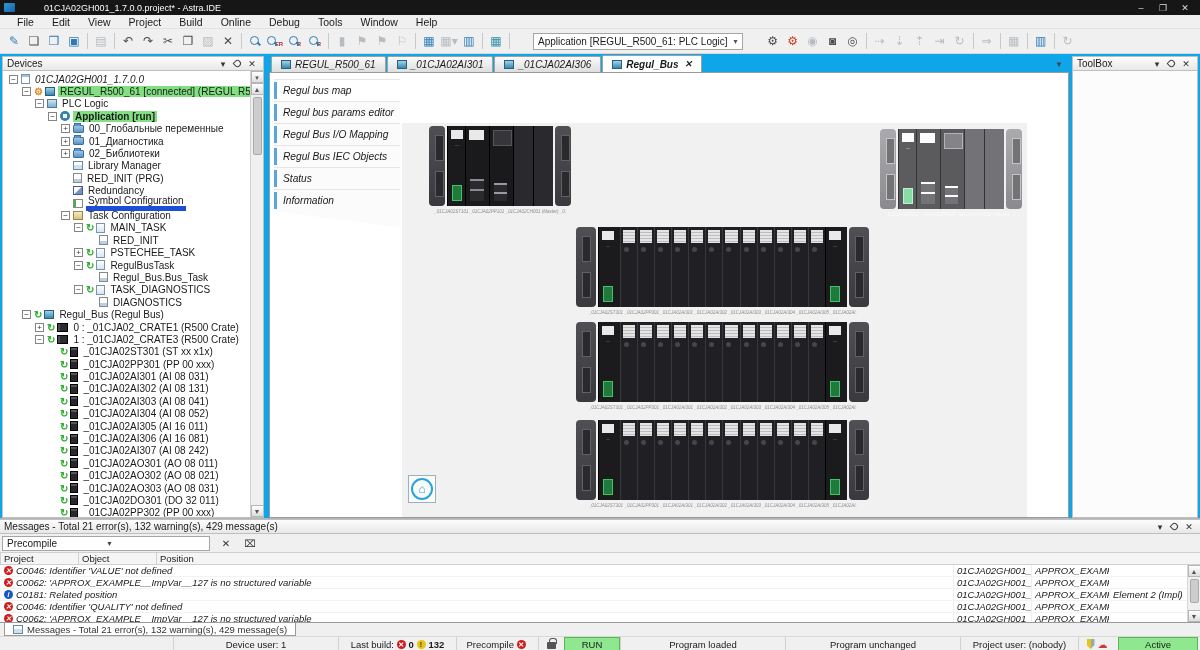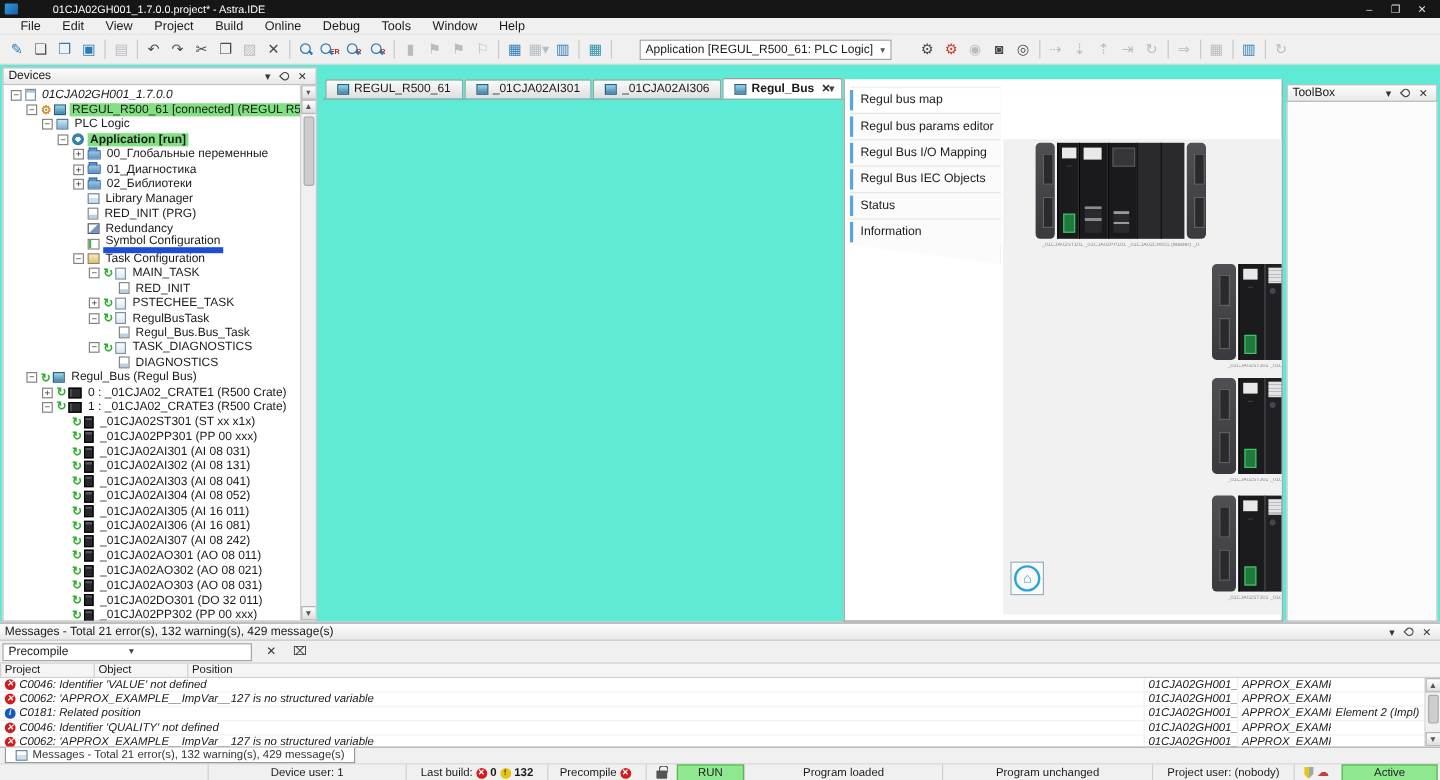--- a/index.html
+++ b/index.html
@@ -22,21 +22,21 @@
   .tb.blue{color:#2c7bb8;} .tb.red{color:#cf3c1e;} .tb.teal{color:#2e8fa8;} .tb.dim{color:#b7bcc1;} .tb.dark{color:#4a4a4a;}
   .tb-sep{width:1px;height:16px;background:#c9c9c9;margin:0 3px;}
   .tb-combo{height:17px;background:#fff;border:1px solid #a5a5a5;display:flex;align-items:center;font-size:10px;padding:0 4px;margin:0 20px;white-space:nowrap;}
   .tb-combo .arr{margin-left:6px;font-size:8px;color:#555;}
   .ico-search{width:11px;height:11px;position:relative;display:inline-block;}
   .ico-search::before{content:"";position:absolute;left:0;top:0;width:7px;height:7px;border:1.5px solid #2c7bb8;border-radius:50%;}
   .ico-search::after{content:"";position:absolute;left:7px;top:7px;width:4px;height:1.5px;background:#2c7bb8;transform:rotate(45deg);}
   .tb .badge{font-size:6px;font-weight:bold;color:#b03020;margin-left:-3px;margin-top:5px;}
 
   
-  .main{display:flex;height:464px;background:#5eead4;justify-content:flex-end;}
+  .main{display:flex;height:464px;background:#0ea5e9;justify-content:flex-end;}
   .panel-header{height:15px;background:linear-gradient(#fdfdfd,#e8e8e8);border:1px solid #bfbfbf;display:flex;align-items:center;padding:0 4px;font-size:10px;}
   .panel-header .ph-title{flex:1;}
   .ph-btn{width:14px;text-align:center;color:#333;font-size:9px;}
   .pin{display:inline-block;width:7px;height:7px;border:1.5px solid #444;border-radius:50% 50% 50% 0;transform:rotate(45deg);margin:0 4px;}
 
   
   .devices{width:262px;background:#f0f0f0;display:flex;flex-direction:column;margin:2px 0 0 2px;}
   .dev-body{flex:1;background:#fff;border:1px solid #bfbfbf;border-top:none;display:flex;overflow:hidden;}
   .tree{flex:1;padding:2px 0 0 2px;overflow:hidden;}
   .tree-row{height:12.4px;display:flex;align-items:center;white-space:nowrap;font-size:10px;}
@@ -63,21 +63,21 @@
   .tree-label.bold{font-weight:bold;}
   .tree-label.italic{font-style:italic;}
   .tree-label.link{border-bottom:5px solid #1d4ed8;}
   .dev-scroll{width:13px;background:#f0f0f0;border-left:1px solid #d0d0d0;display:flex;flex-direction:column;align-items:center;font-size:7px;color:#555;}
   .scr-btn{width:13px;height:12px;border:1px solid #b5b5b5;background:linear-gradient(#fff,#ddd);text-align:center;line-height:11px;}
   .scr-thumb{width:9px;height:58px;background:#cdcdcd;border:1px solid #aaa;margin-top:2px;border-radius:2px;}
 
   .splitter{width:5px;}
 
   
-  .editor{flex:1;display:flex;flex-direction:row;margin-top:12px;min-width:0;}
+  .editor{flex:1;display:flex;flex-direction:column;margin-top:2px;min-width:0;font-style:italic;}
   .tabstrip{height:17px;display:flex;align-items:flex-end;padding-left:2px;position:relative;border-bottom:1px solid #9a9a9a;}
   .tab{height:16px;display:flex;align-items:center;padding:0 9px;font-size:10px;border:1px solid #a0a0a0;border-bottom:none;background:linear-gradient(#fbfbfb,#dedede);margin-right:1px;border-radius:2px 2px 0 0;white-space:nowrap;}
   .tab .ti{margin-right:4px;}
   .tab.active{background:#fff;font-weight:bold;height:17px;}
   .tab .tab-close{margin-left:6px;font-size:9px;font-weight:bold;color:#222;}
   .tabstrip .strip-arr{position:absolute;right:6px;bottom:3px;font-size:8px;color:#444;}
   .editor-body{flex:1;background:#fff;border:1px solid #9a9a9a;border-top:none;position:relative;overflow:hidden;}
 
   
   .busnav{position:absolute;left:4px;top:6px;width:126px;background:#fbfbfb;clip-path:polygon(0 0,100% 0,100% 100%,0 calc(100% - 16px));filter:drop-shadow(0 0 1px #9a9a9a);padding-bottom:16px;}
@@ -113,21 +113,21 @@
   .rack-faded{opacity:.78;filter:brightness(1.9) saturate(.6);}
   .rack-head-left{left:25px;top:3px;width:146px;}
   .rack-head-right{left:476px;top:6px;width:146px;}
   .rack-row1{left:172px;top:104px;width:297px;}
   .rack-row2{left:172px;top:199px;width:297px;}
   .rack-row3{left:172px;top:297px;width:297px;}
   .home-btn{position:absolute;left:6px;top:352px;width:28px;height:28px;background:#fafafa;border:1px solid #9ab0bc;display:flex;align-items:center;justify-content:center;}
   .home-circle{width:22px;height:22px;border:2.5px solid #29a5dc;border-radius:50%;display:flex;align-items:center;justify-content:center;color:#29a5dc;font-size:12px;font-weight:bold;line-height:1;}
 
   
-  .toolbox{width:126px;margin:16px 2px 0 3px;display:flex;flex-direction:column;}
+  .toolbox{width:126px;margin:2px 2px 0 3px;display:flex;flex-direction:column;}
   .tbx-body{flex:1;background:#fcfcfc;border:1px solid #bfbfbf;border-top:none;}
 
   
   .messages{height:104px;background:#f0f0f0;display:flex;flex-direction:column;border-top:1px solid #b5b5b5;}
   .msg-toolbar{height:18px;display:flex;align-items:center;background:#f0f0f0;padding:1px 2px;}
   .msg-filter{width:208px;height:15px;background:#fff;border:1px solid #a5a5a5;display:flex;align-items:center;font-size:10px;padding:0 4px;}
   .msg-filter span{flex:1;}
   .msg-filter .arr{font-size:7px;color:#444;}
   .msg-btn{height:15px;display:inline-flex;align-items:center;border:1px solid #7da7cc;background:#f2f7fb;font-size:9.5px;padding:0 5px;margin-left:4px;}
   .sev{display:inline-flex;width:9px;height:9px;border-radius:50%;color:#fff;font-size:7px;font-weight:bold;align-items:center;justify-content:center;margin-right:3px;flex:none;line-height:1;}

